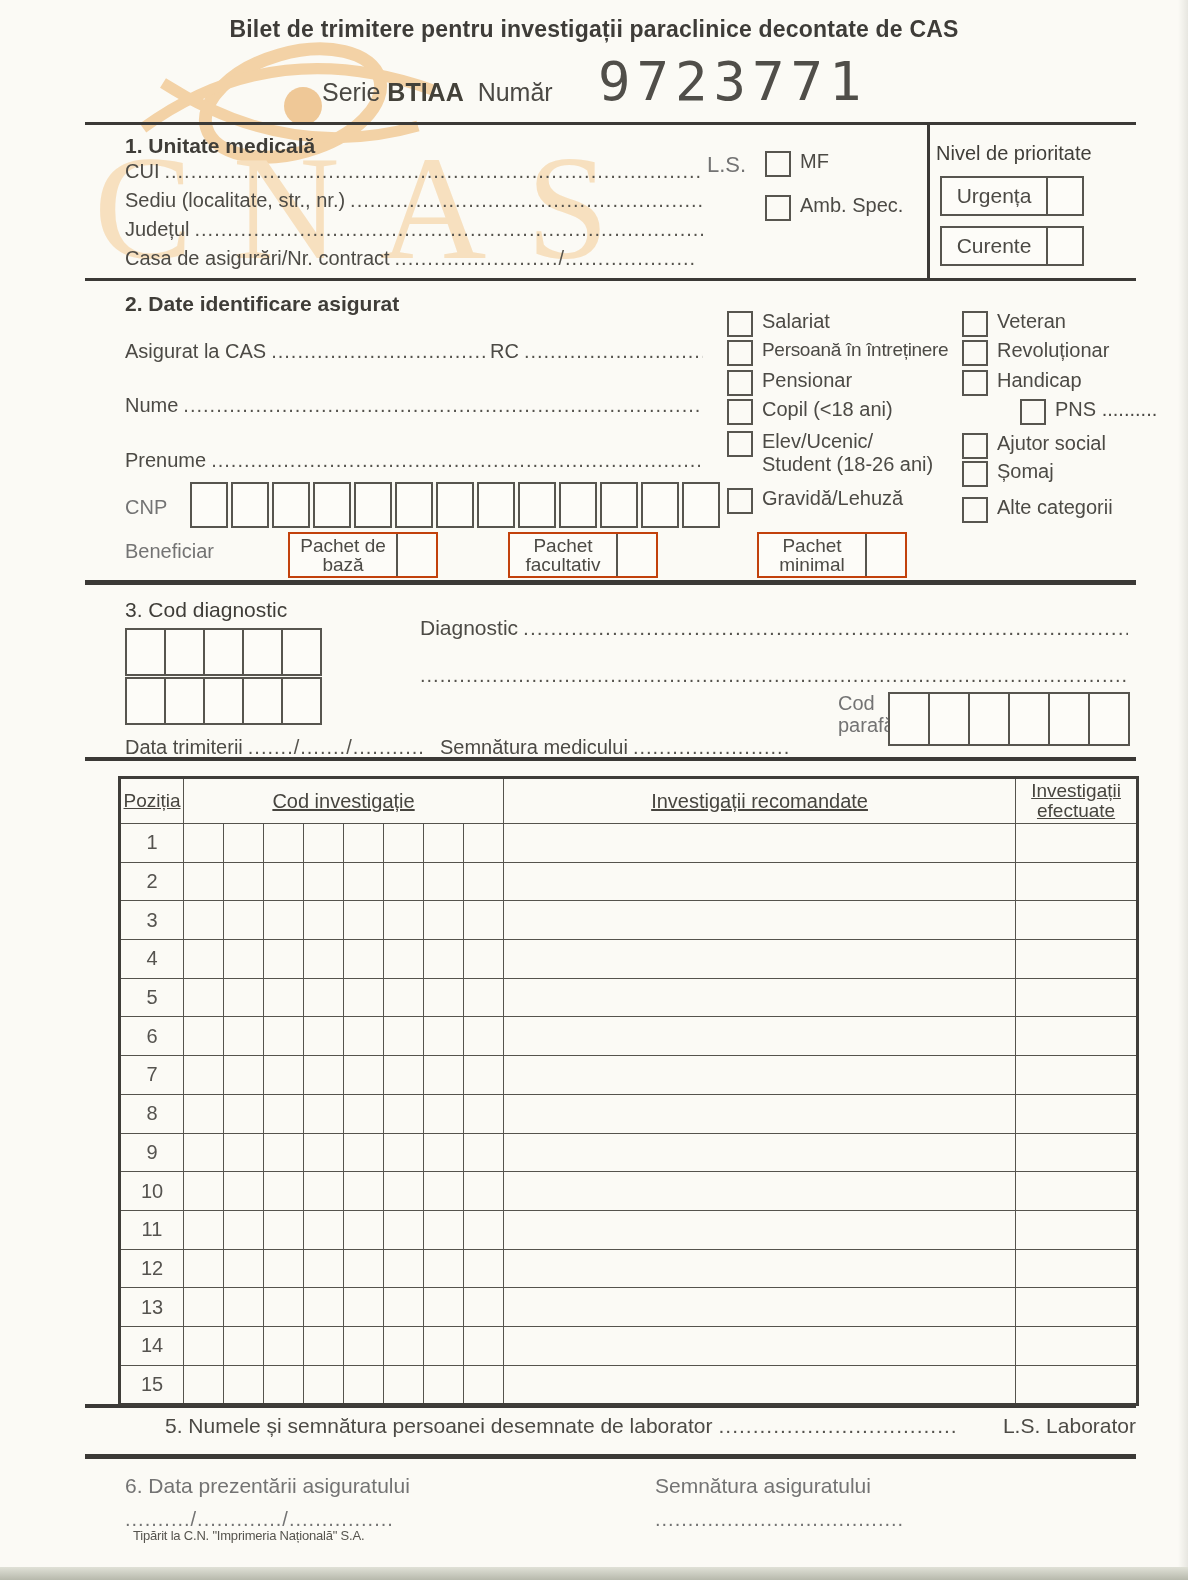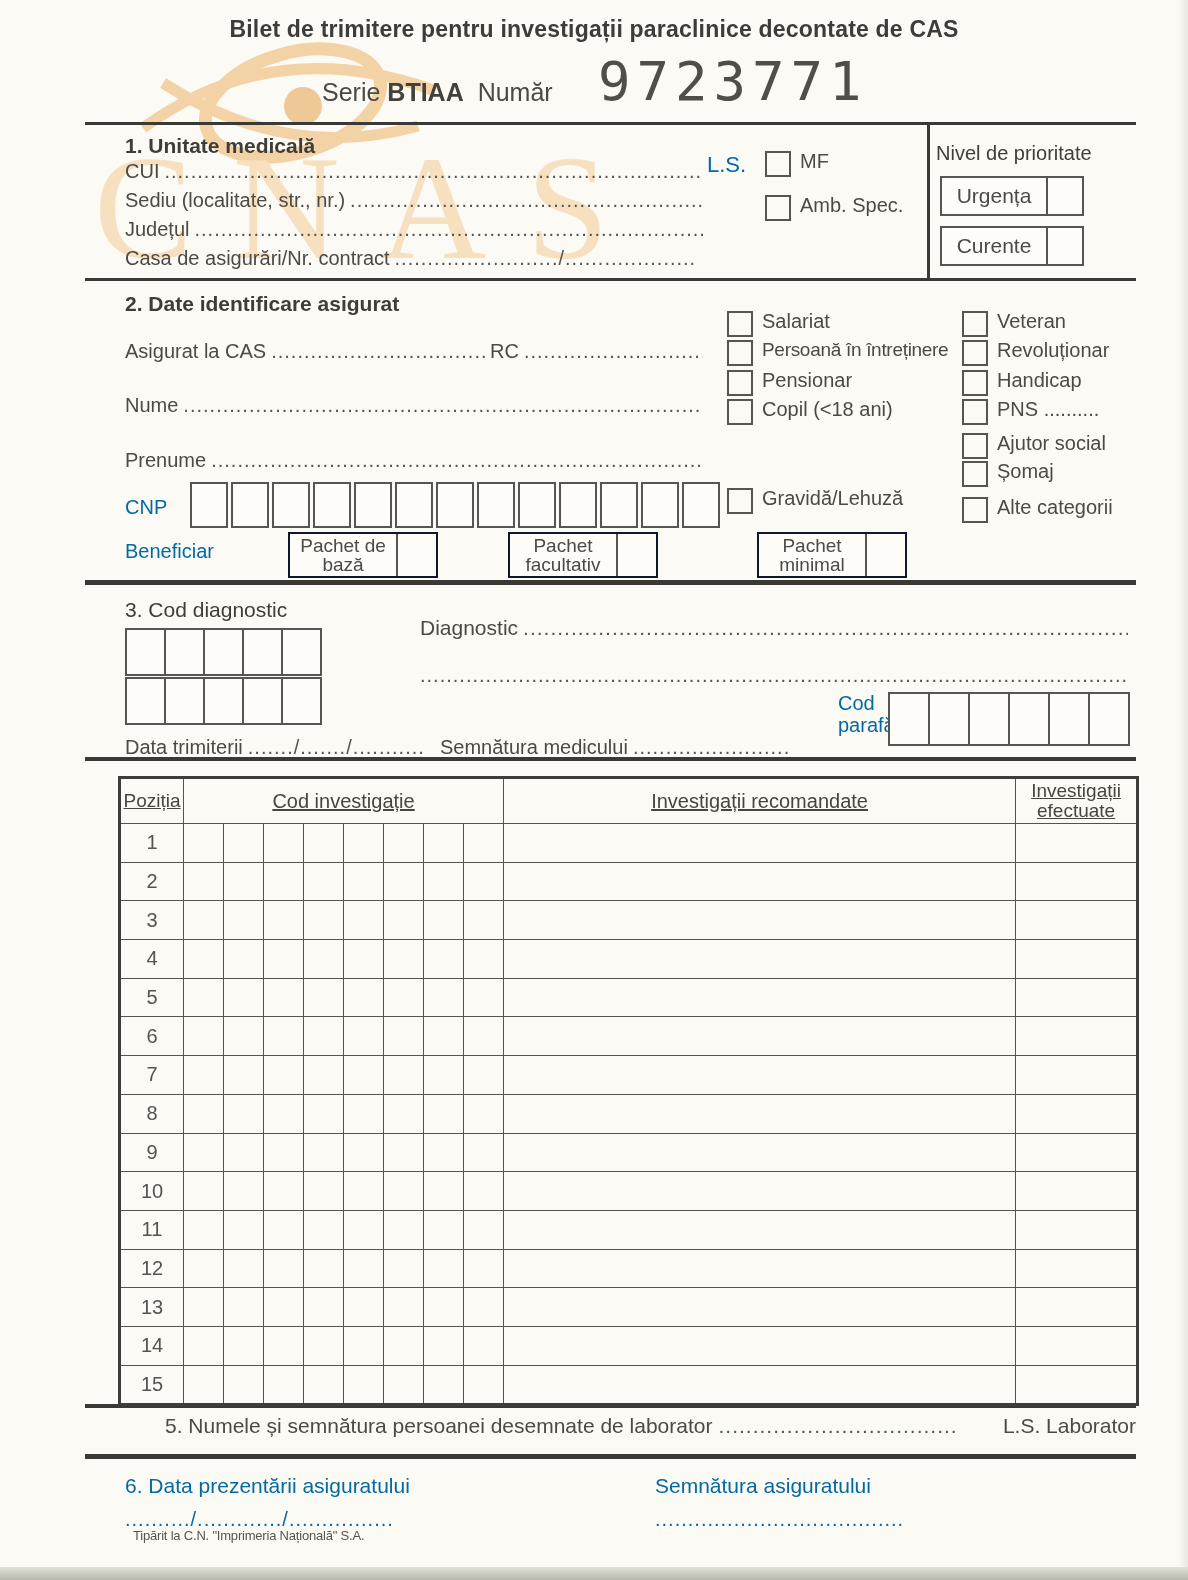--- a/index.html
+++ b/index.html
@@ -20,27 +20,27 @@
   .watermark{position:absolute;left:88px;top:28px;pointer-events:none;}
   .heading{font-size:21px;color:#3f3d38;white-space:nowrap;}
   .bold{font-weight:bold;}
   .dotline{position:absolute;font-size:20px;color:#4c4a45;white-space:nowrap;overflow:hidden;}
   .dotline .lbl{margin-right:5px;}
   .dots-lit{color:#55534d;letter-spacing:1px;}
   .cb{display:inline-block;width:22px;height:22px;border:2px solid #57554f;background:transparent;flex:none;}
   .cb-item{position:absolute;display:flex;align-items:flex-start;gap:9px;font-size:20px;color:#4c4a45;white-space:nowrap;}
   .cb-item .cb{margin-top:1px;}
   .tight{font-size:19px;letter-spacing:-.3px;}
-  .cont-line{position:absolute;font-size:20px;color:#0369a1;white-space:nowrap;}
+  .cont-line{position:absolute;font-size:20px;color:#737373;white-space:nowrap;}
   .cells{position:absolute;display:flex;}
   .cnp-cell{width:34px;height:42px;border:2px solid #57554f;margin-right:3px;background:#fdfcf8;}
   .grid .gcell{width:37px;height:44px;border:2px solid #57554f;margin-left:-2px;background:#fdfcf8;}
   .grid .gcell:first-child{margin-left:0;}
   .parafa .gcell{width:38px;height:50px;}
-  .pkg{position:absolute;display:flex;border:2px solid #0f172a;height:42px;background:#fdfcf8;}
+  .pkg{position:absolute;display:flex;border:2px solid #c2410c;height:42px;background:#fdfcf8;}
   .pkg-label{width:106px;display:flex;flex-direction:column;align-items:center;justify-content:center;
     font-size:19px;line-height:1.02;color:#4c4a45;}
   .pkg-cell{width:38px;border-left:2px solid #57554f;}
   .prio{position:absolute;display:flex;border:2px solid #57554f;width:140px;height:36px;background:#fdfcf8;}
   .prio-label{flex:1;display:flex;align-items:center;justify-content:center;font-size:21px;color:#4c4a45;}
   .prio-cell{width:34px;border-left:2px solid #57554f;}
   table.inv{position:absolute;left:118px;top:776px;width:1018px;border-collapse:collapse;table-layout:fixed;}
   table.inv th,table.inv td{border:1.5px solid #55534d;padding:0;}
   table.inv{border:3px solid #3f3d39;}
   table.inv th{height:44px;font-size:20px;font-weight:normal;color:#47453f;text-decoration:underline;}
@@ -181,38 +181,45 @@
     <span class="tight">Persoană în întreținere</span>
   </div>
   <div class="cb-item" style="left:727px;top:369px;">
     <span class="cb"></span>
     <span>Pensionar</span>
   </div>
   <div class="cb-item" style="left:727px;top:398px;">
     <span class="cb"></span>
     <span>Copil (&lt;18 ani)</span>
   </div>
+  <div class="cb-item" style="left:727px;top:430px;">
+    <span class="cb"></span>
+    <span>
+      <span>Elev/Ucenic/</span><br>
+      <span>Student (18-26 ani)</span>
+    </span>
+  </div>
   <div class="cb-item" style="left:727px;top:487px;">
     <span class="cb"></span>
     <span>Gravidă/Lehuză</span>
   </div>
 
   <div class="cb-item" style="left:962px;top:310px;">
     <span class="cb"></span>
     <span>Veteran</span>
   </div>
   <div class="cb-item" style="left:962px;top:339px;">
     <span class="cb"></span>
     <span>Revoluționar</span>
   </div>
   <div class="cb-item" style="left:962px;top:369px;">
     <span class="cb"></span>
     <span>Handicap</span>
   </div>
-  <div class="cb-item" style="left:962px;top:398px;">
+  <div class="cb-item" style="left:1020px;top:398px;">
     <span class="cb"></span>
     <span>PNS ..........</span>
   </div>
   <div class="cb-item" style="left:962px;top:432px;">
     <span class="cb"></span>
     <span>Ajutor social</span>
   </div>
   <div class="cb-item" style="left:962px;top:460px;">
     <span class="cb"></span>
     <span>Șomaj</span>

